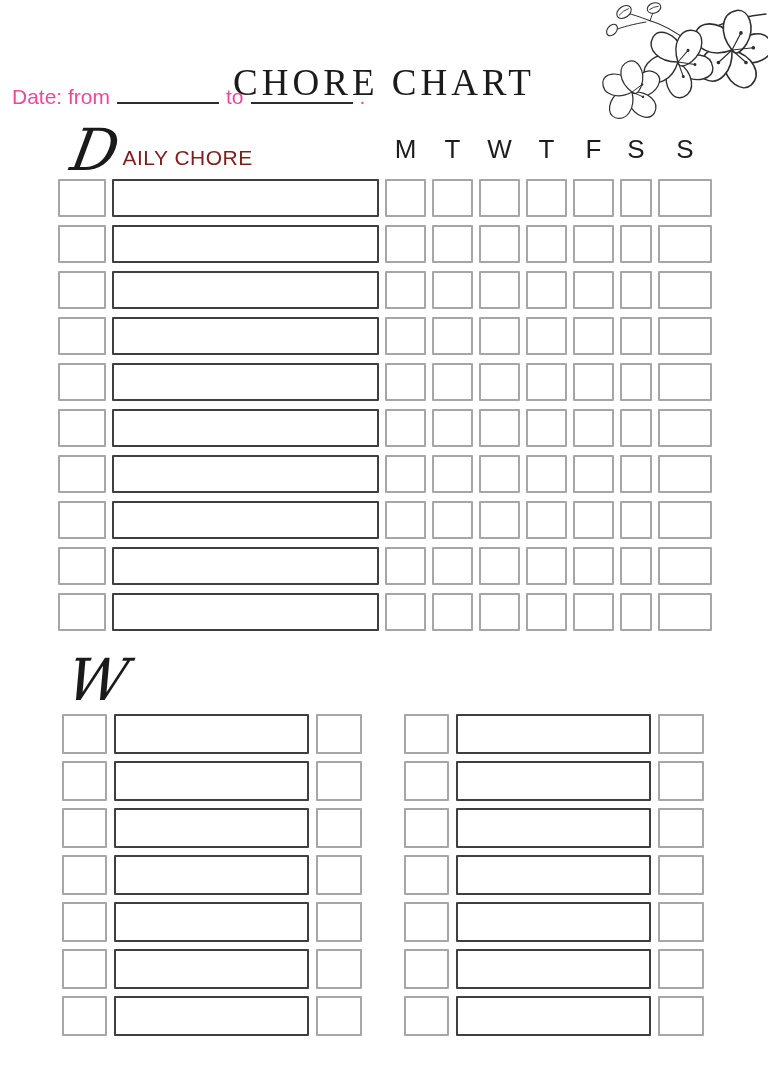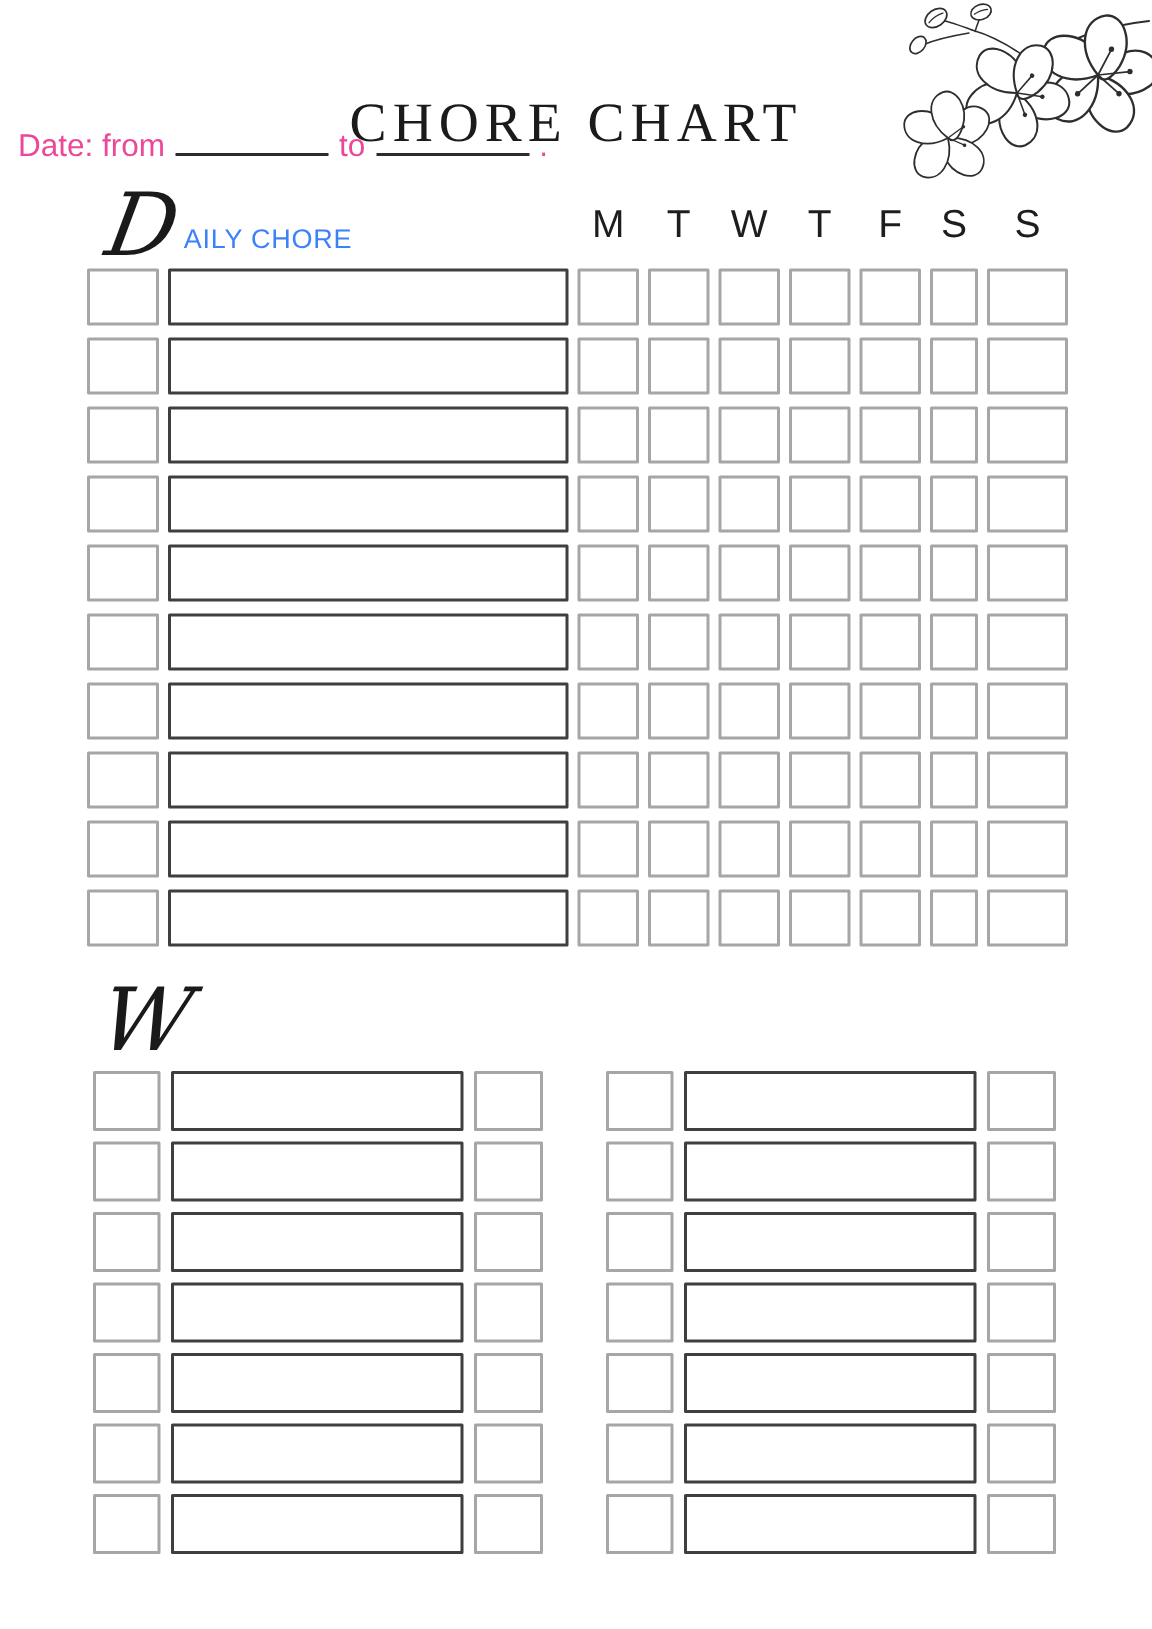--- a/index.html
+++ b/index.html
@@ -22,21 +22,21 @@
     border-bottom:2px solid #2c2c2c; margin:0 7px; vertical-align:baseline;
   }
   .floral { position:absolute; top:0; right:0; }
 
   .section-head { position:absolute; display:flex; align-items:baseline; }
   .script-initial {
     font-family:"DejaVu Serif", serif; font-style:italic; font-weight:400;
     font-size:58px; line-height:1; transform:skewX(-10deg);
     position:relative; top:5px; margin-right:4px; color:#1a1a1a;
   }
-  .section-label { font-size:18px; letter-spacing:0.5px; color:#3b82f6; }
+  .section-label { font-size:21px; letter-spacing:0.5px; color:#7f1d1d; }
   #daily-head  { left:72px; top:116px; }
   #weekly-head { left:68px; top:646px; }
 
   .grid-daily {
     display:grid;
     grid-template-columns:48px 267px 41px 41px 41px 41px 41px 32px 54px;
     column-gap:6px;
   }
   .day-headers {
     position:absolute; left:58px; top:134px;

